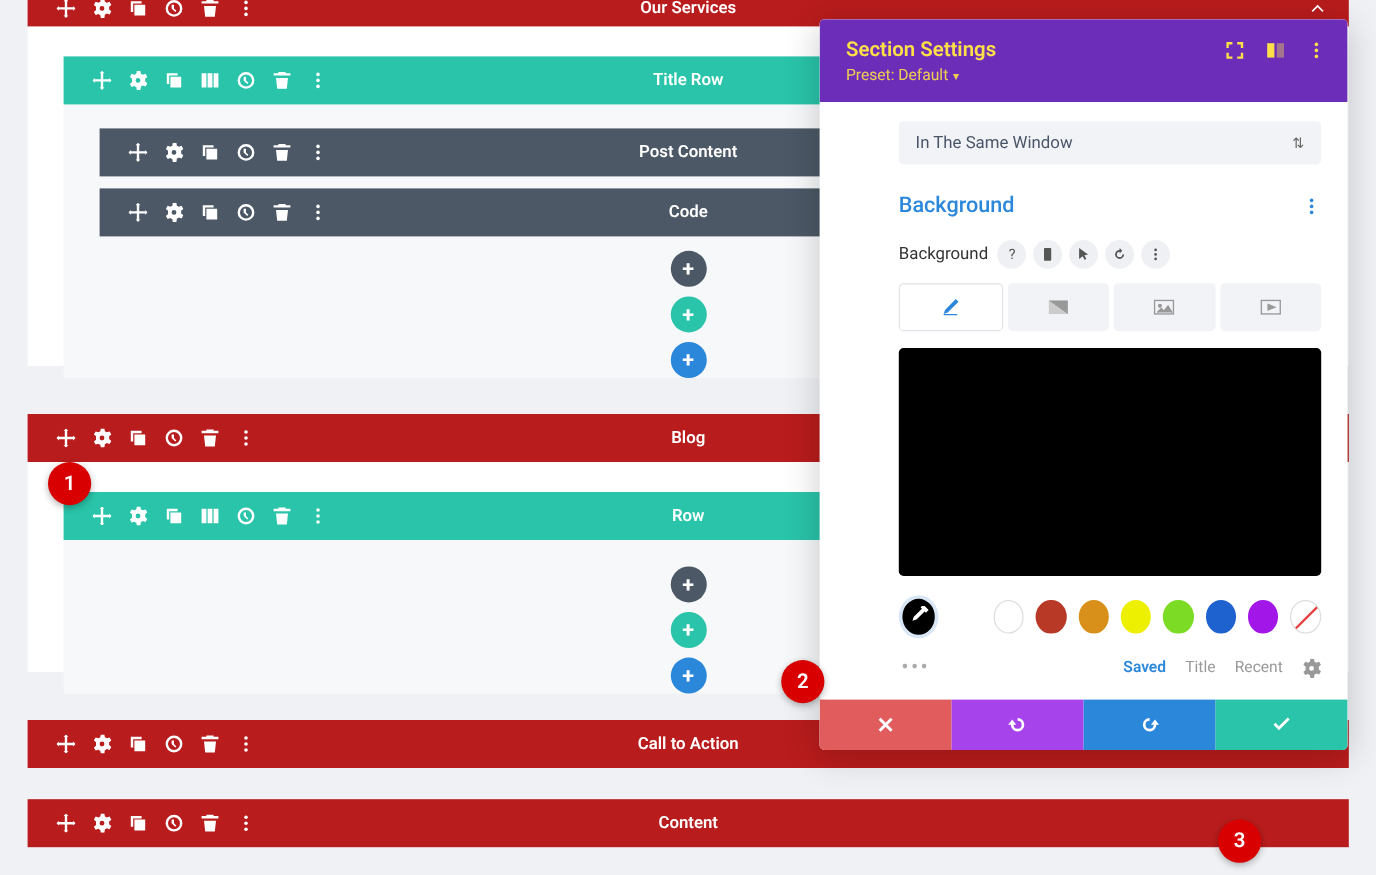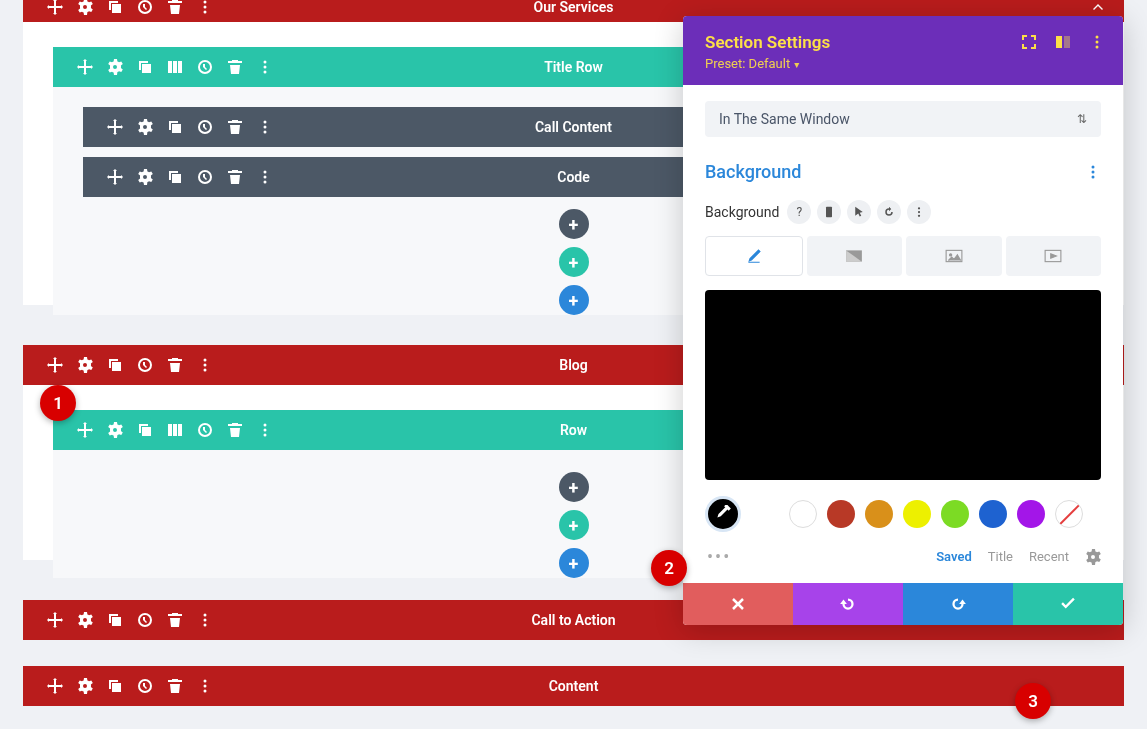--- a/index.html
+++ b/index.html
@@ -35,21 +35,21 @@
 .panel-title { font-size: 17px; font-weight: 600; }
 .panel-subtitle { font-size: 13px; margin-top: 4px; opacity: 0.9; }
 .panel-header-icons { position: absolute; right: 18px; top: 18px; display: flex; gap: 18px; }
 
 .panel-tabs { display: flex; background: #6c2eb9; }
 .panel-tab { padding: 10px 22px; color: #fff; font-size: 14px; cursor: pointer; }
 .panel-tab.active { background: #a743ea; font-weight: 600; }
 .panel-tab.design { font-weight: 600; }
 .panel-tab.advanced { font-weight: 600; }
 
-.panel-body { padding: 16px 22px; max-height: 540px; overflow-y: auto; position: relative; }
+.panel-body { padding: 16px 22px; max-height: 540px; overflow-y: auto; position: relative; margin-left: 44px; }
 .panel-body::-webkit-scrollbar { width: 6px; }
 .panel-body::-webkit-scrollbar-thumb { background: #888; border-radius: 3px; }
 
 .dropdown { width: 100%; padding: 10px 14px; background: #f1f3f6; border: none; border-radius: 4px; font-size: 14px; color: #4a5568; appearance: none; position: relative; }
 .dropdown-wrap { position: relative; margin-bottom: 24px; }
 .dropdown-wrap::after { content: '⇅'; position: absolute; right: 14px; top: 50%; transform: translateY(-50%); color: #666; font-size: 12px; }
 
 .section-heading { font-size: 18px; color: #2b87da; font-weight: 500; margin-bottom: 18px; display: flex; justify-content: space-between; align-items: center; }
 .section-heading .more { color: #2b87da; }
 
@@ -210,21 +210,21 @@
                   </svg>
                 </span>
             <span class="icon">
                   <svg viewBox="0 0 16 16">
                     <circle cx="8" cy="3" r="1.5"></circle>
                     <circle cx="8" cy="8" r="1.5"></circle>
                     <circle cx="8" cy="13" r="1.5"></circle>
                   </svg>
                 </span>
           </div>
-          <span class="label">Call Content</span>
+          <span class="label">Post Content</span>
         </div>
         </div>
 
         <div class="module-wrap">
         <div class="section-bar gray-bar">
           <div class="icons">
             <span class="icon">
                   <svg viewBox="0 0 16 16">
                     <path d="M8 0l2 2H9v5h5V6l2 2-2 2V9H9v5h1l-2 2-2-2h1V9H2v1L0 8l2-2v1h5V2H6z"></path>
                   </svg>

